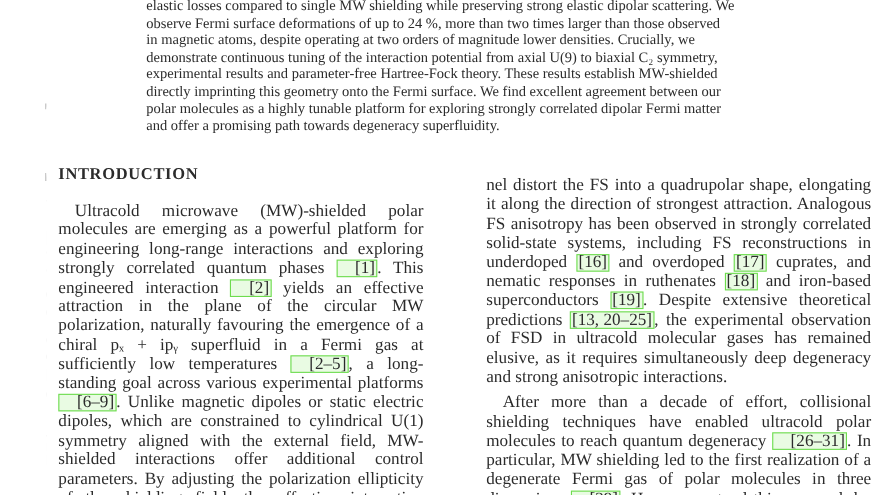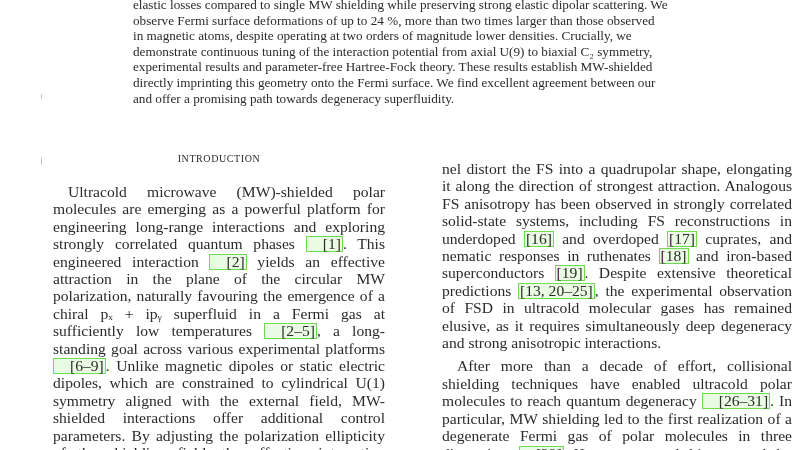--- a/index.html
+++ b/index.html
@@ -61,24 +61,23 @@
       left: 53px;
       top: 150px;
       width: 332px;
     }
     .col-right {
       left: 442px;
       top: 160px;
       width: 350px;
     }
     .section-heading {
-      font-weight: normal;
-      font-size: 10px;
+      font-weight: bold;
+      font-size: 15px;
       letter-spacing: 0.6px;
-      text-align: center;
       margin: 0 0 15px 0;
       line-height: 18px;
     }
     .col p {
       margin: 0;
       text-indent: 15px;
     }
     .col p.no-indent { text-indent: 0; }
     .cite {
       display: inline-block;
@@ -98,20 +97,21 @@
   <div class="margin-stamp-text">arXiv:2502.22447v1  [cond-mat.quant-gas]  25 Feb</div>
 </div>
 
 <div class="abstract">
   <p>elastic losses compared to single MW shielding while preserving strong elastic dipolar scattering. We</p>
   <p>observe Fermi surface deformations of up to 24 %, more than two times larger than those observed</p>
   <p>in magnetic atoms, despite operating at two orders of magnitude lower densities. Crucially, we</p>
   <p>demonstrate continuous tuning of the interaction potential from axial U(9) to biaxial C₂ symmetry,</p>
   <p>experimental results and parameter-free Hartree-Fock theory. These results establish MW-shielded</p>
   <p>directly imprinting this geometry onto the Fermi surface. We find excellent agreement between our</p>
+  <p>polar molecules as a highly tunable platform for exploring strongly correlated dipolar Fermi matter</p>
   <p>and offer a promising path towards degeneracy superfluidity.</p>
 </div>
 
 <div class="col col-left">
   <div class="section-heading">INTRODUCTION</div>
   <p><span>Ultracold microwave (MW)-shielded polar molecules are emerging as a powerful platform for engineering long-range interactions and exploring strongly correlated quantum phases </span><span class="cite">[1]</span><span>.  This engineered interaction </span><span class="cite">[2]</span><span> yields an effective attraction in the plane of the circular MW polarization, naturally favouring the emergence of a chiral </span><span class="math">pₓ + ipᵧ</span><span> superfluid in a Fermi gas at sufficiently low temperatures  </span><span class="cite">[2–5]</span><span>, a long-standing goal across various experimental platforms </span><span class="cite">[6–9]</span><span>. Unlike magnetic dipoles or static electric dipoles, which are constrained to cylindrical U(1) symmetry aligned with the external field, MW-shielded interactions offer additional control parameters. By adjusting the polarization ellipticity of the shielding field, the effective interaction potential can be continuously tuned from isotropic attrac-</span></p>
 </div>
 
 <div class="col col-right">
   <p class="no-indent"><span>nel distort the FS into a quadrupolar shape, elongating it along the direction of strongest attraction.  Analogous FS anisotropy has been observed in strongly correlated solid-state systems, including FS reconstructions in underdoped </span><span class="cite">[16]</span><span> and overdoped </span><span class="cite">[17]</span><span> cuprates, and nematic responses in ruthenates </span><span class="cite">[18]</span><span> and iron-based superconductors </span><span class="cite">[19]</span><span>.  Despite extensive theoretical predictions </span><span class="cite">[13, 20–25]</span><span>, the experimental observation of FSD in ultracold molecular gases has remained elusive, as it requires simultaneously deep degeneracy and strong anisotropic interactions.</span></p>

